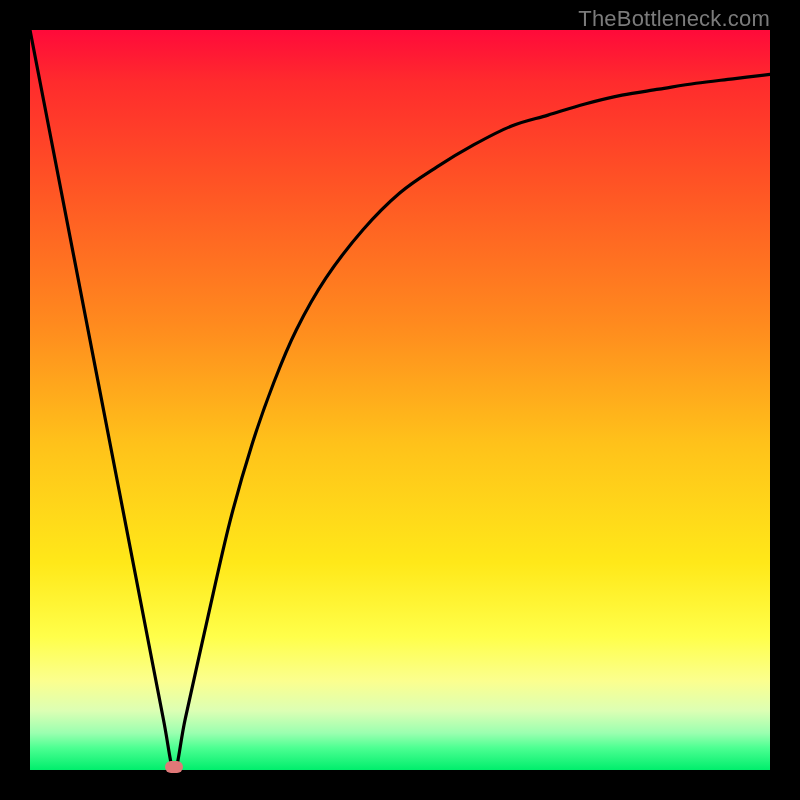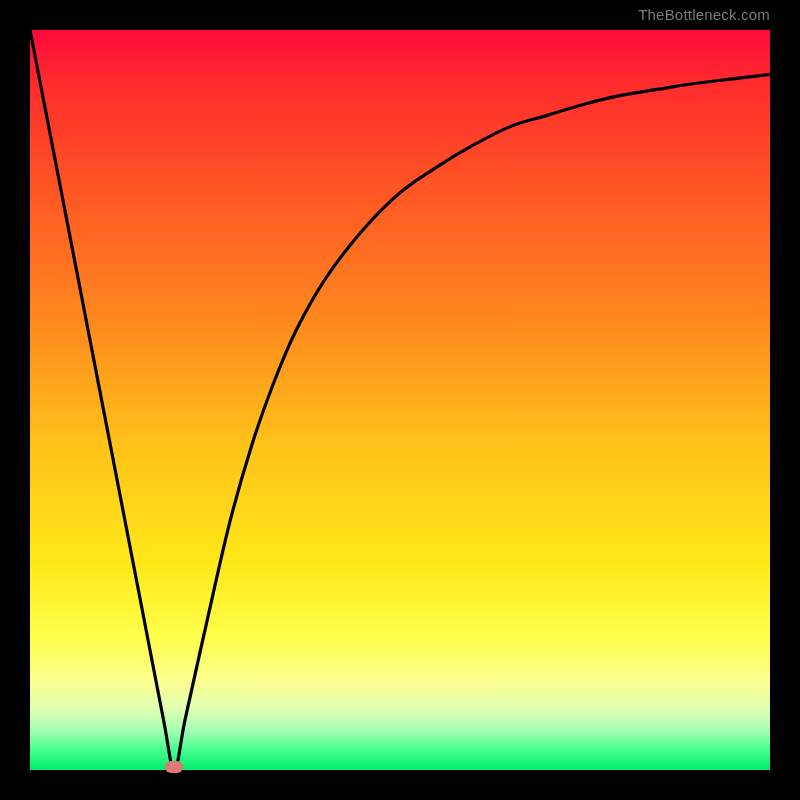--- a/index.html
+++ b/index.html
@@ -36,21 +36,21 @@
       #9bffb0 95%,
       #4dff92 97%,
       #00ee6c 100%
     );
   }
   .watermark {
     position: absolute;
     top: 6px;
     right: 30px;
     color: #7b7b7b;
-    font-size: 15px;
+    font-size: 22px;
     font-weight: 500;
     letter-spacing: 0.2px;
     user-select: none;
   }
   svg.curve {
     position: absolute;
     inset: 0;
     width: 100%;
     height: 100%;
   }

